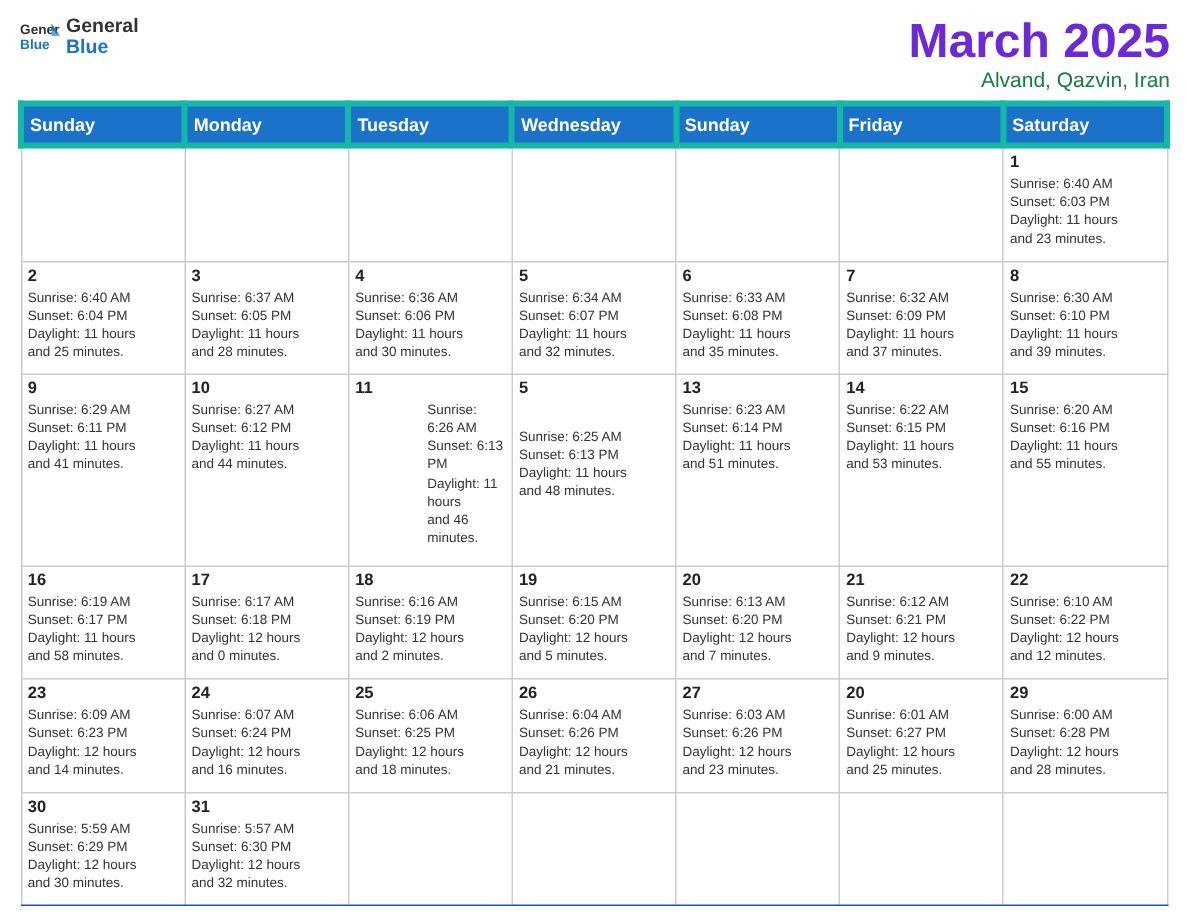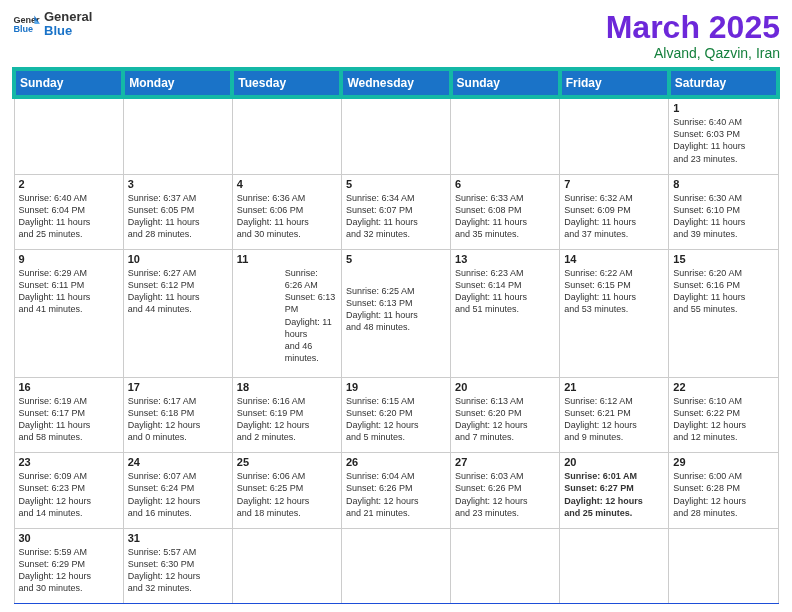--- a/index.html
+++ b/index.html
@@ -323,21 +323,21 @@
           </td>
           <td>
             <span class="day-num">27</span>
             <div class="cell-content" style="white-space: pre-line;">Sunrise: 6:03 AM
 Sunset: 6:26 PM
 Daylight: 12 hours
 and 23 minutes.</div>
           </td>
           <td>
             <span class="day-num">20</span>
-            <div class="cell-content" style="white-space: pre-line; font-weight: bold;">Sunrise: 6:01 AM
+            <div class="cell-content" style="white-space: pre-line;">Sunrise: 6:01 AM
 Sunset: 6:27 PM
 Daylight: 12 hours
 and 25 minutes.</div>
           </td>
           <td>
             <span class="day-num">29</span>
             <div class="cell-content" style="white-space: pre-line;">Sunrise: 6:00 AM
 Sunset: 6:28 PM
 Daylight: 12 hours
 and 28 minutes.</div>

